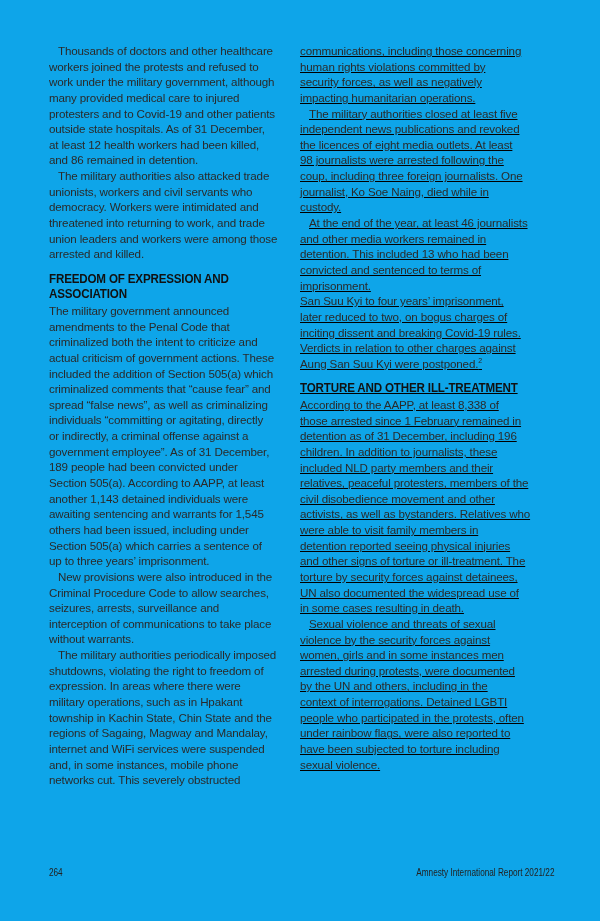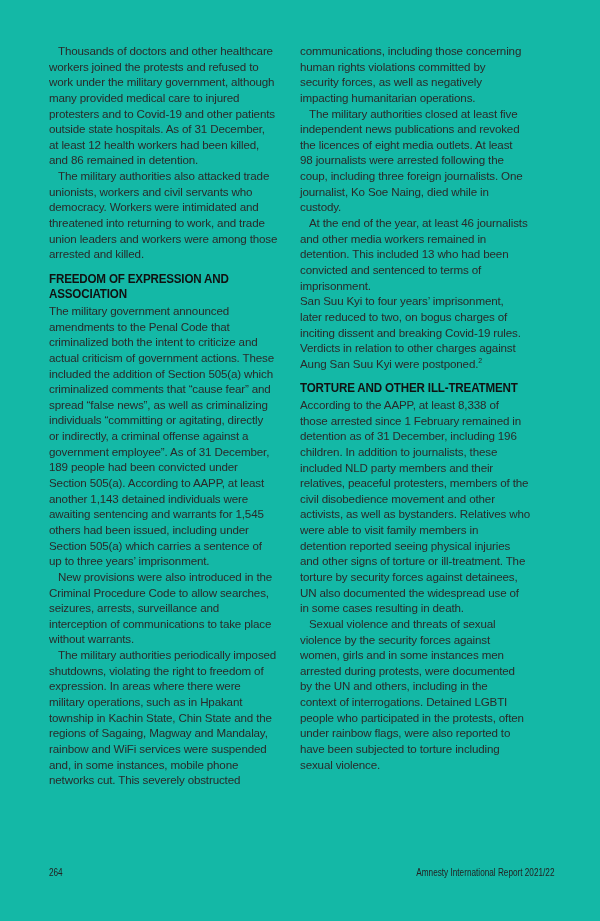--- a/index.html
+++ b/index.html
@@ -1,20 +1,20 @@
 <!DOCTYPE html>
 <html><head>
 <meta charset="utf-8">
 <style>
   html, body { margin: 0; padding: 0; background: #ffffff; }
   body { width: 600px; height: 921px; position: relative; overflow: hidden; }
-  .page { position: absolute; left: 0; top: 0; width: 600px; height: 921px; background: #14b8a6; }
+  .page { position: absolute; left: 0; top: 0; width: 600px; height: 921px; background: #0ea5e9; }
   .col { position: absolute; top: 43px; width: 245px; }
   .col-left { left: 49px; }
-  .col-right { left: 300px; }
+  .col-right { left: 300px; text-decoration: underline; }
   .line {
     font-family: "Liberation Sans", sans-serif;
     font-size: 11.6px;
     line-height: 15.65px;
     height: 15.65px;
     color: #2a2a2a;
     white-space: nowrap;
     letter-spacing: -0.15px;
   }
   .line.indent { padding-left: 9px; }
@@ -95,21 +95,21 @@
         <div class="line">interception of communications to take place</div>
         <div class="line">without warrants.</div>
       </div>
     <div>
         <div class="line indent">The military authorities periodically imposed</div>
         <div class="line">shutdowns, violating the right to freedom of</div>
         <div class="line">expression. In areas where there were</div>
         <div class="line">military operations, such as in Hpakant</div>
         <div class="line">township in Kachin State, Chin State and the</div>
         <div class="line">regions of Sagaing, Magway and Mandalay,</div>
-        <div class="line">rainbow and WiFi services were suspended</div>
+        <div class="line">internet and WiFi services were suspended</div>
         <div class="line">and, in some instances, mobile phone</div>
         <div class="line">networks cut. This severely obstructed</div>
       </div>
   </div>
 
   <div class="col col-right">
     <div>
         <div class="line">communications, including those concerning</div>
         <div class="line">human rights violations committed by</div>
         <div class="line">security forces, as well as negatively</div>

